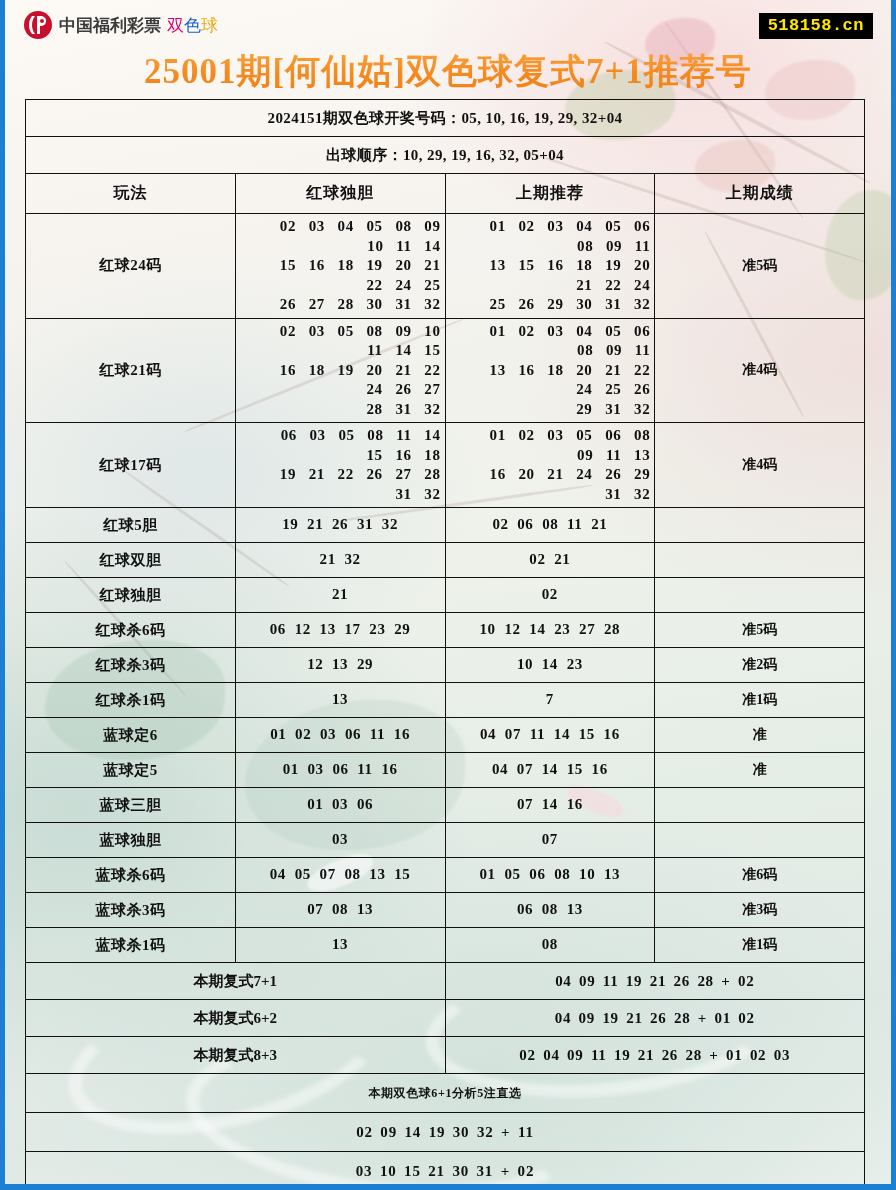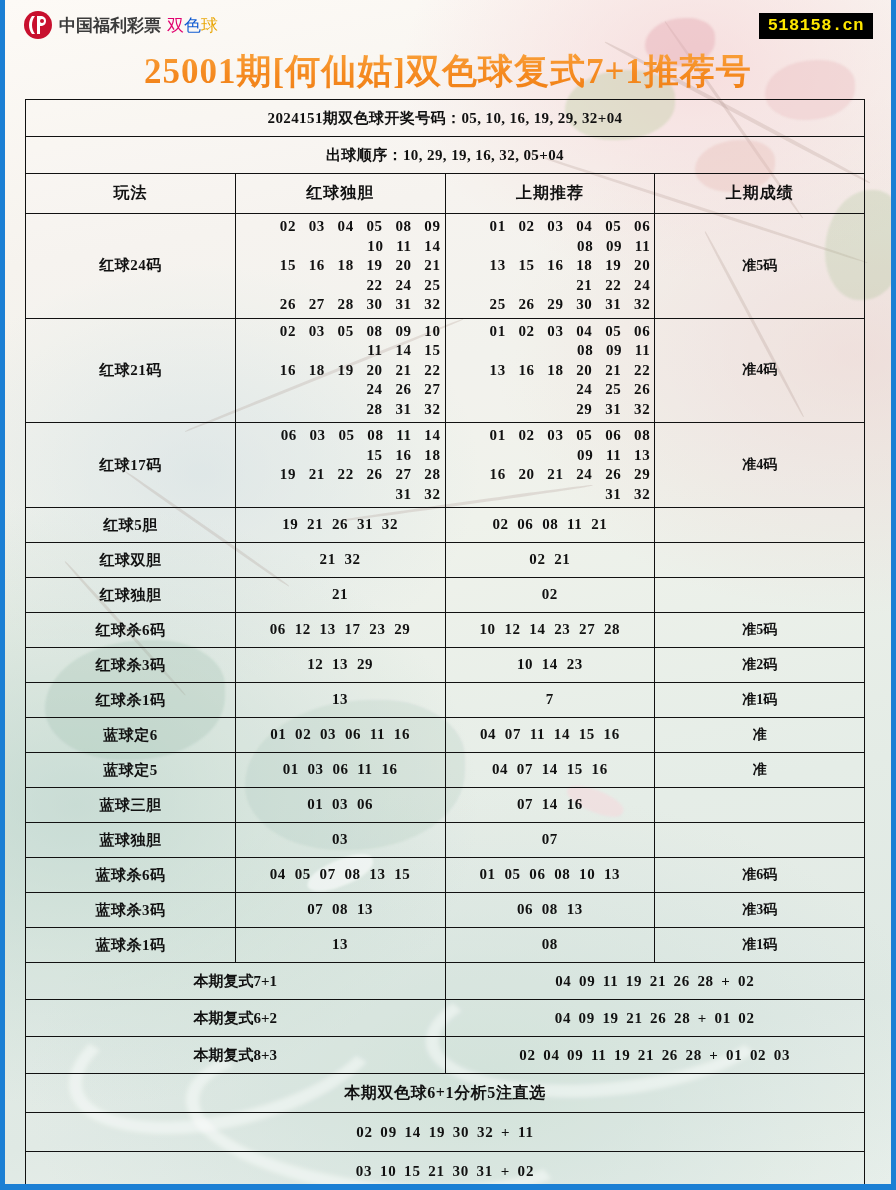--- a/index.html
+++ b/index.html
@@ -192,21 +192,21 @@
     height: 30px;
   }
   .fu-nums {
     font-size: 15px;
     font-weight: bold;
     letter-spacing: 0.7px;
     height: 30px;
     word-spacing: 3px;
   }
   .sect-title {
-    font-size: 16px;
+    font-size: 12px;
     font-weight: bold;
     height: 32px;
     letter-spacing: 0.6px;
   }
   .zx-row {
     font-size: 15px;
     font-weight: bold;
     height: 32px;
     letter-spacing: 0.8px;
     word-spacing: 3px;

